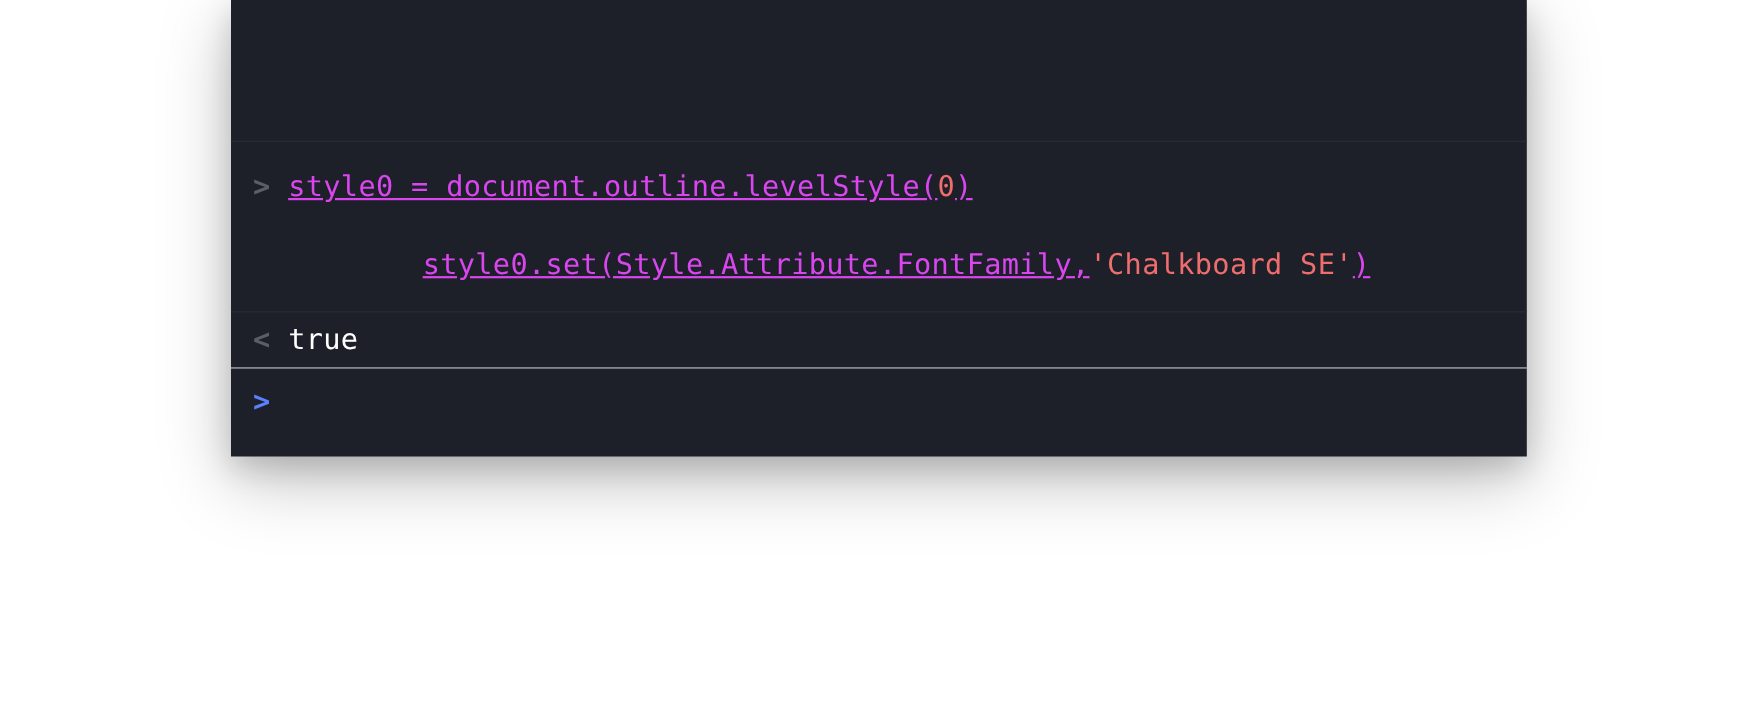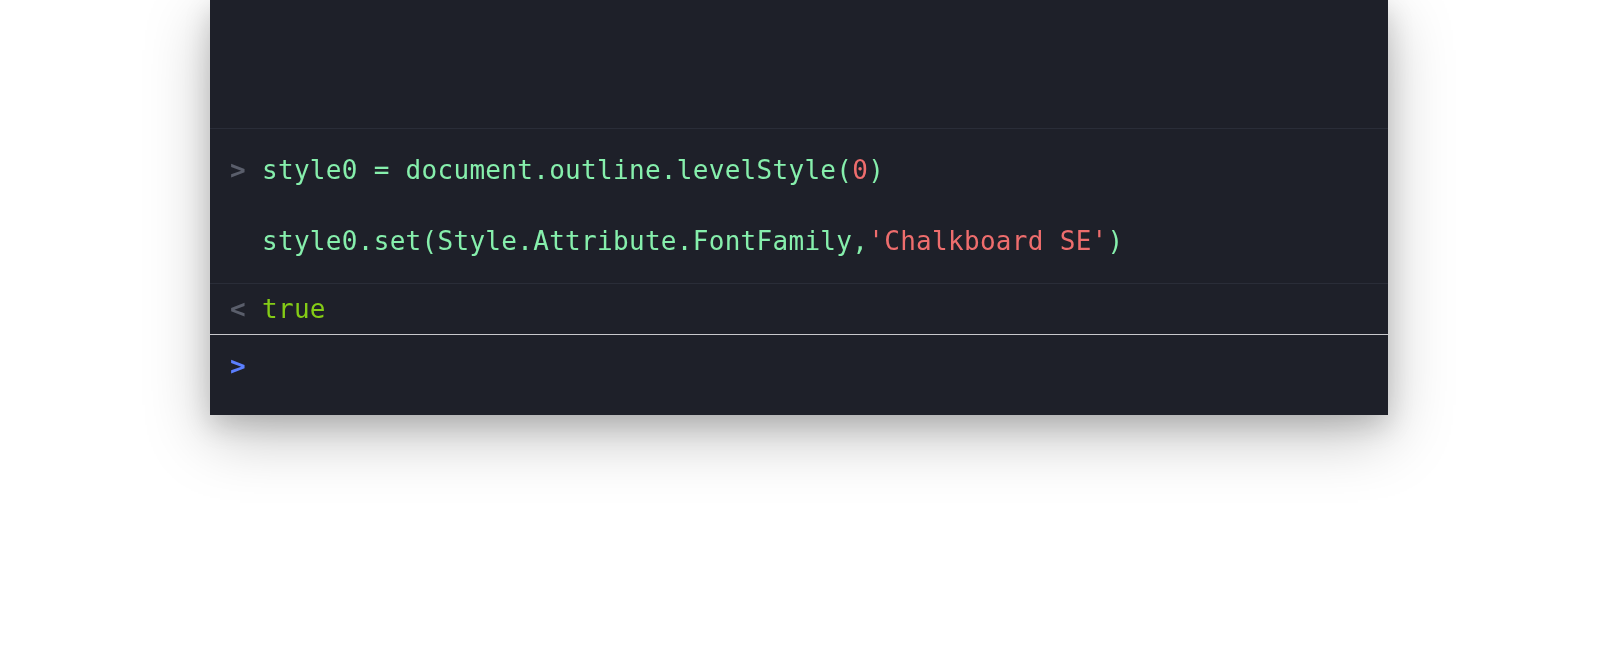--- a/index.html
+++ b/index.html
@@ -36,38 +36,40 @@
       padding: 12px 20px;
       font-size: 26px;
       line-height: 1.8;
       color: #e8e8e8;
     }
     .code-line.first-line {
       padding-top: 18px;
     }
     .code-line.last-line {
       padding-bottom: 18px;
+      justify-content: center;
     }
     .prompt-marker {
       color: #5a5e6b;
       font-weight: bold;
       margin-right: 14px;
       font-size: 26px;
       min-width: 18px;
     }
     .prompt-spacer {
       min-width: 32px;
     }
     .code-text {
       white-space: pre;
       font-size: 26px;
       letter-spacing: 0.3px;
     }
     .token-default {
-      color: #86efac;
+      color: #d946ef;
+      text-decoration: underline;
     }
     .token-number {
       color: #ee6d6d;
     }
     .token-string {
       color: #ee6d6d;
     }
     .output-block {
       border-top: 1px solid #2a2d38;
       padding: 10px 20px;
@@ -75,21 +77,21 @@
       align-items: center;
     }
     .output-marker {
       color: #5a5e6b;
       font-weight: bold;
       margin-right: 14px;
       font-size: 26px;
       min-width: 18px;
     }
     .output-value {
-      color: #84cc16;
+      color: #ffffff;
       font-size: 26px;
       letter-spacing: 0.3px;
     }
     .input-row {
       border-top: 1px solid #c8c8cc;
       padding: 16px 20px 34px 20px;
       display: flex;
       align-items: center;
     }
     .input-prompt {

